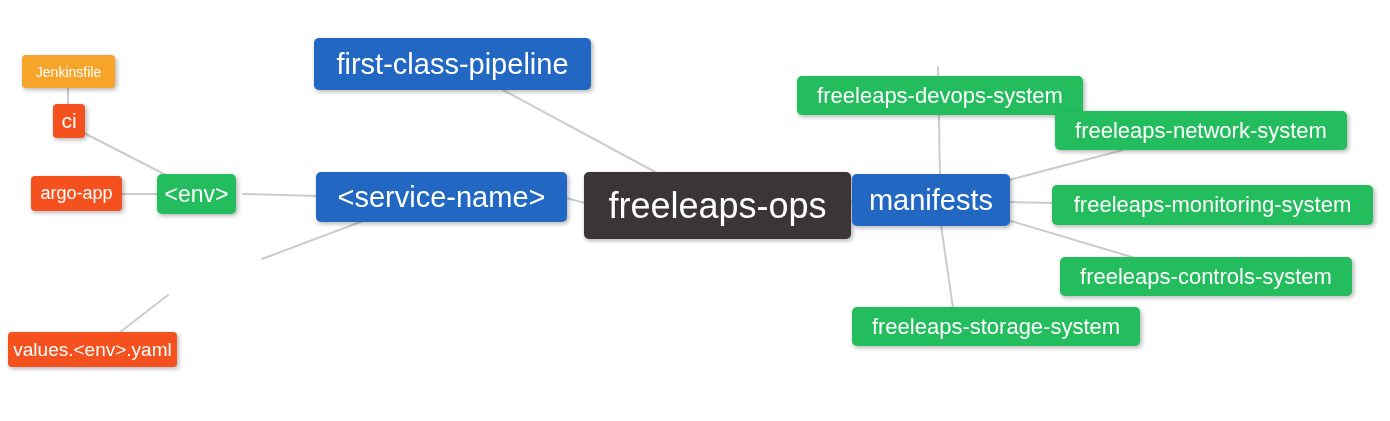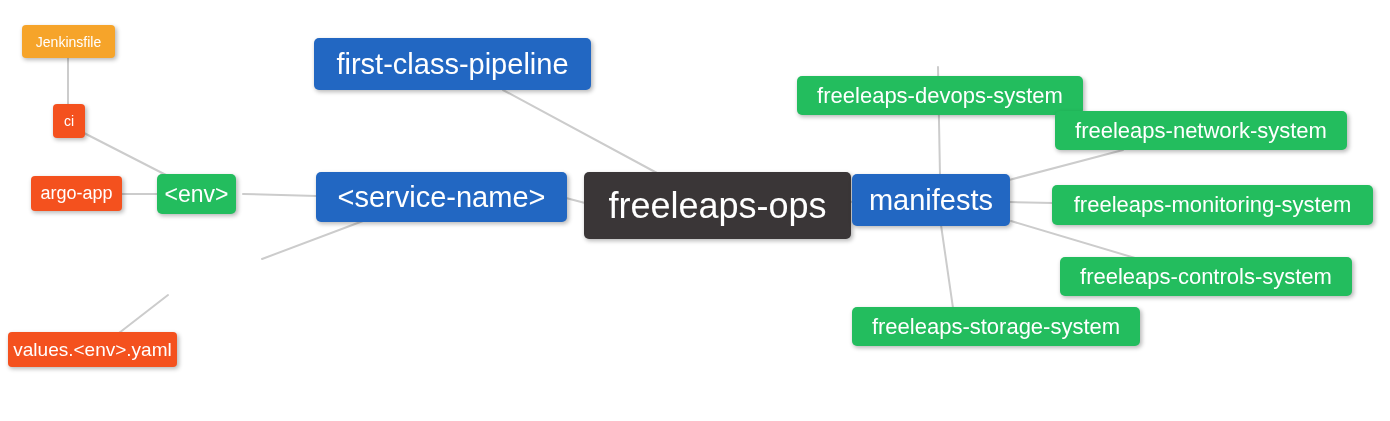--- a/index.html
+++ b/index.html
@@ -30,21 +30,21 @@
     color: var(--text, #ffffff);
     border-radius: 5px;
     box-shadow: 1.5px 2px 4px rgba(0,0,0,0.28);
     white-space: nowrap;
     cursor: pointer;
     box-sizing: border-box;
     user-select: none;
   }
   .c-blue   { background: var(--blue,   #2267c2); }
   .c-green  { background: var(--green,  #23bd5e); }
-  .c-orange { background: var(--orange, #f6a42a); }
+  .c-orange { background: var(--orange, #f6a42a); margin-top: 30px; }
   .c-red    { background: var(--red,    #f4511e); }
   .c-dark   { background: var(--dark,   #3a3637); }
 </style>
 </head>
 <body>
 
 <div id="canvas">
 
   <svg id="edges" viewBox="0 0 1390 421">
     <line x1="68" y1="58" x2="68" y2="105"></line>
@@ -58,21 +58,21 @@
     <line x1="846" y1="205" x2="853" y2="201"></line>
     <line x1="940" y1="176" x2="938" y2="67"></line>
     <line x1="1009" y1="180" x2="1123" y2="150"></line>
     <line x1="1009" y1="202" x2="1053" y2="203"></line>
     <line x1="1011" y1="221" x2="1135" y2="258"></line>
     <line x1="941" y1="225" x2="953" y2="308"></line>
   </svg>
 
   <div class="node c-orange" style="left:22px;  top:25px;  width:93px;  height:33px; font-size:14px; border-radius:4px;">Jenkinsfile</div>
 
-  <div class="node c-red" style="left:53px; top:104px; width:32px; height:34px; font-size:14px; border-radius:4px;">ci</div>
+  <div class="node c-red" style="left:53px; top:104px; width:32px; height:34px; font-size:21px; border-radius:4px;">ci</div>
 
   <div class="node c-red" style="left:31px; top:176px; width:91px; height:35px; font-size:18px; border-radius:4px;">argo-app</div>
 
   <div class="node c-green" style="left:157px; top:174px; width:79px; height:40px; font-size:23px;">&lt;env&gt;</div>
 
 
   <div class="node c-red" style="left:8px; top:332px; width:169px; height:35px; font-size:19px; border-radius:4px;">values.&lt;env&gt;.yaml</div>
 
   <div class="node c-blue" style="left:314px; top:38px; width:277px; height:52px; font-size:29px;">first-class-pipeline</div>
 

